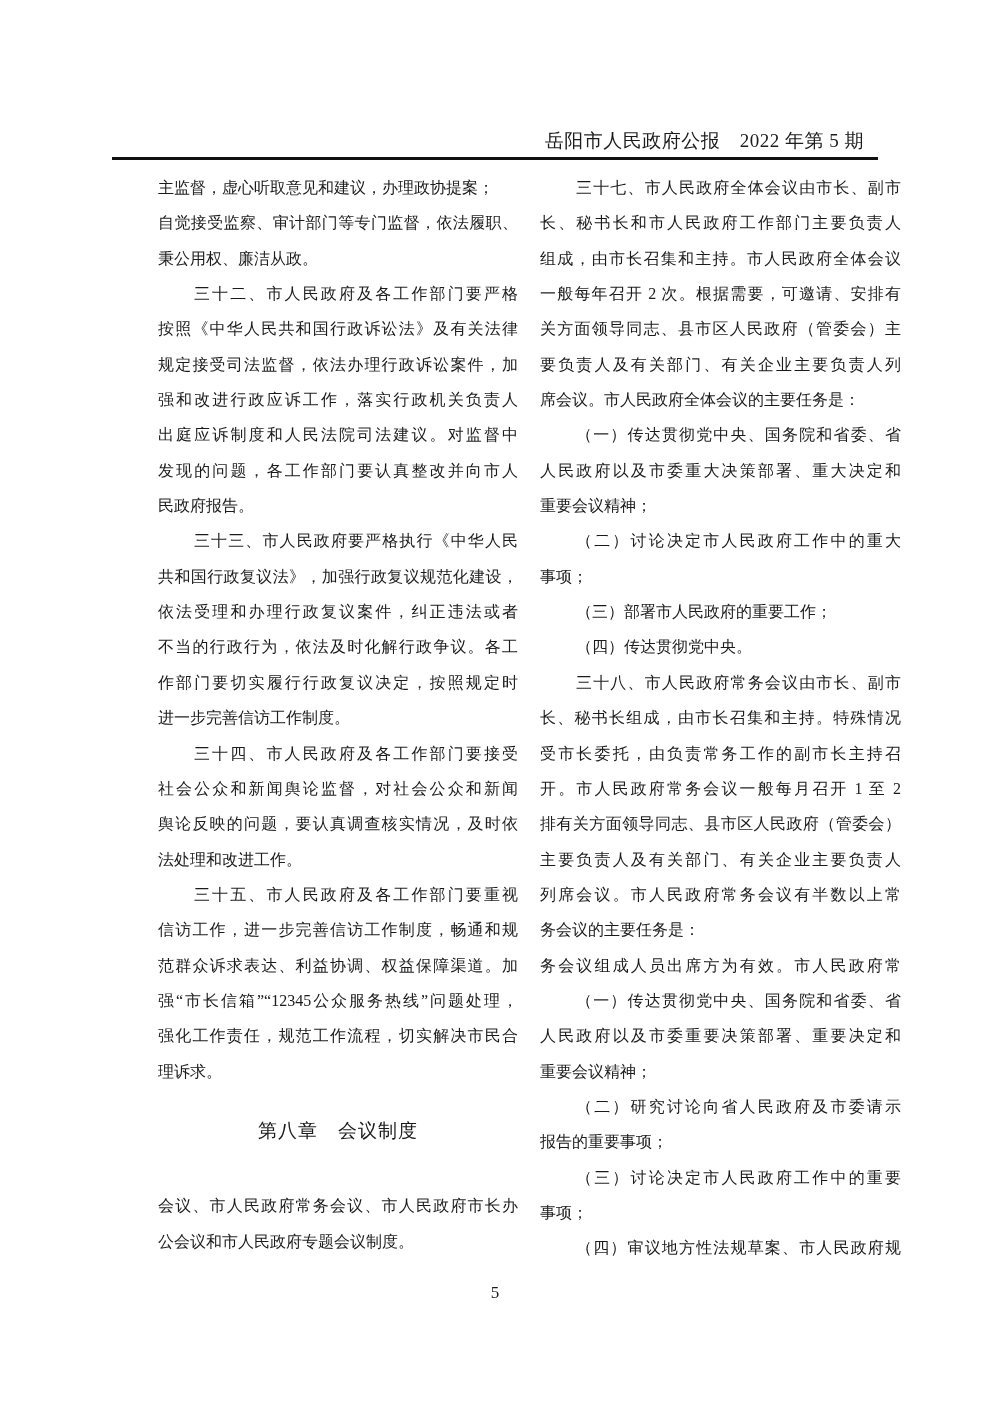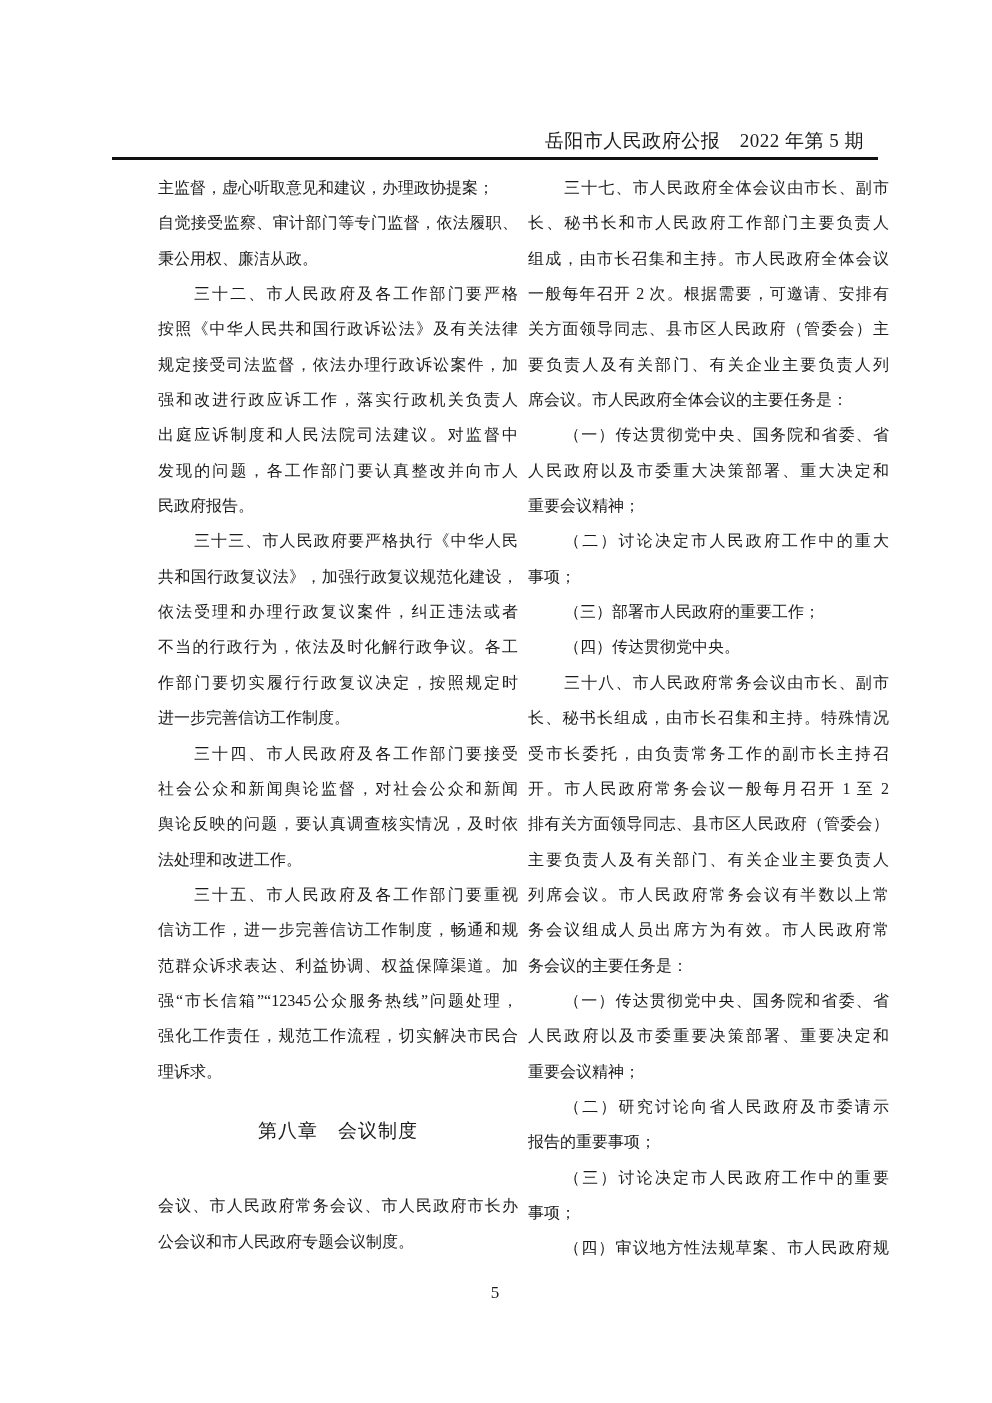--- a/index.html
+++ b/index.html
@@ -38,21 +38,21 @@
     height: 3px;
     background: #111111;
   }
   .col {
     position: absolute;
     top: 170px;
     font-size: 16px;
     line-height: 35.35px;
   }
   .col-left  { left: 118px; width: 360px; margin-left: 40px; }
-  .col-right { left: 528px; width: 361px; }
+  .col-right { left: 540px; width: 361px; }
   .line {
     height: 35.35px;
     overflow: hidden;
     text-align: justify;
     text-align-last: justify;
   }
   .line.end    { text-align-last: left; }
   .line.indent { text-indent: 36px; }
   .line.heading {
     margin: 24px 0 40px 0;
@@ -128,22 +128,22 @@
       <div class="line end">事项；</div>
       <div class="line end indent">（三）部署市人民政府的重要工作；</div>
       <div class="line end indent">（四）传达贯彻党中央。</div>
       <div class="line fill indent">三十八、市人民政府常务会议由市长、副市</div>
       <div class="line fill">长、秘书长组成，由市长召集和主持。特殊情况</div>
       <div class="line fill">受市长委托，由负责常务工作的副市长主持召</div>
       <div class="line fill">开。市人民政府常务会议一般每月召开 1 至 2</div>
       <div class="line fill">排有关方面领导同志、县市区人民政府（管委会）</div>
       <div class="line fill">主要负责人及有关部门、有关企业主要负责人</div>
       <div class="line fill">列席会议。市人民政府常务会议有半数以上常</div>
+      <div class="line end">务会议的主要任务是：</div>
       <div class="line fill">务会议组成人员出席方为有效。市人民政府常</div>
-      <div class="line end">务会议的主要任务是：</div>
       <div class="line fill indent">（一）传达贯彻党中央、国务院和省委、省</div>
       <div class="line fill">人民政府以及市委重要决策部署、重要决定和</div>
       <div class="line end">重要会议精神；</div>
       <div class="line fill indent">（二）研究讨论向省人民政府及市委请示</div>
       <div class="line end">报告的重要事项；</div>
       <div class="line fill indent">（三）讨论决定市人民政府工作中的重要</div>
       <div class="line end">事项；</div>
       <div class="line fill indent">（四）审议地方性法规草案、市人民政府规</div>
     </div>
 

